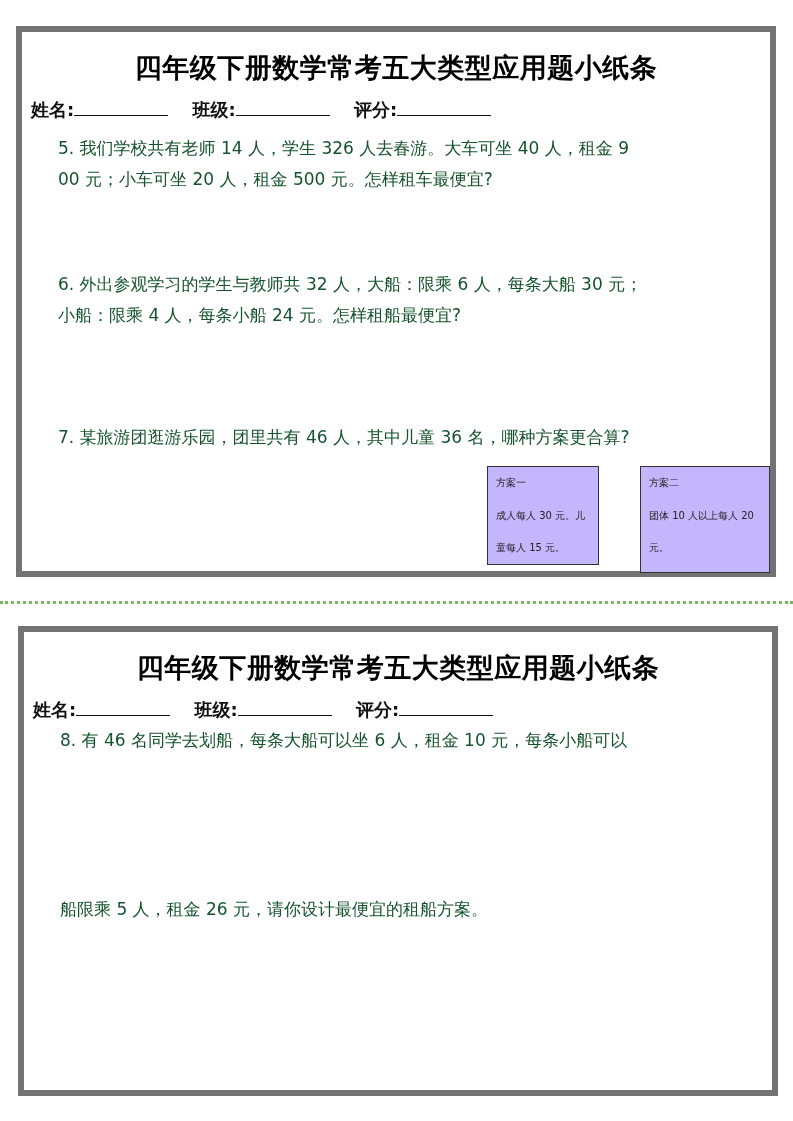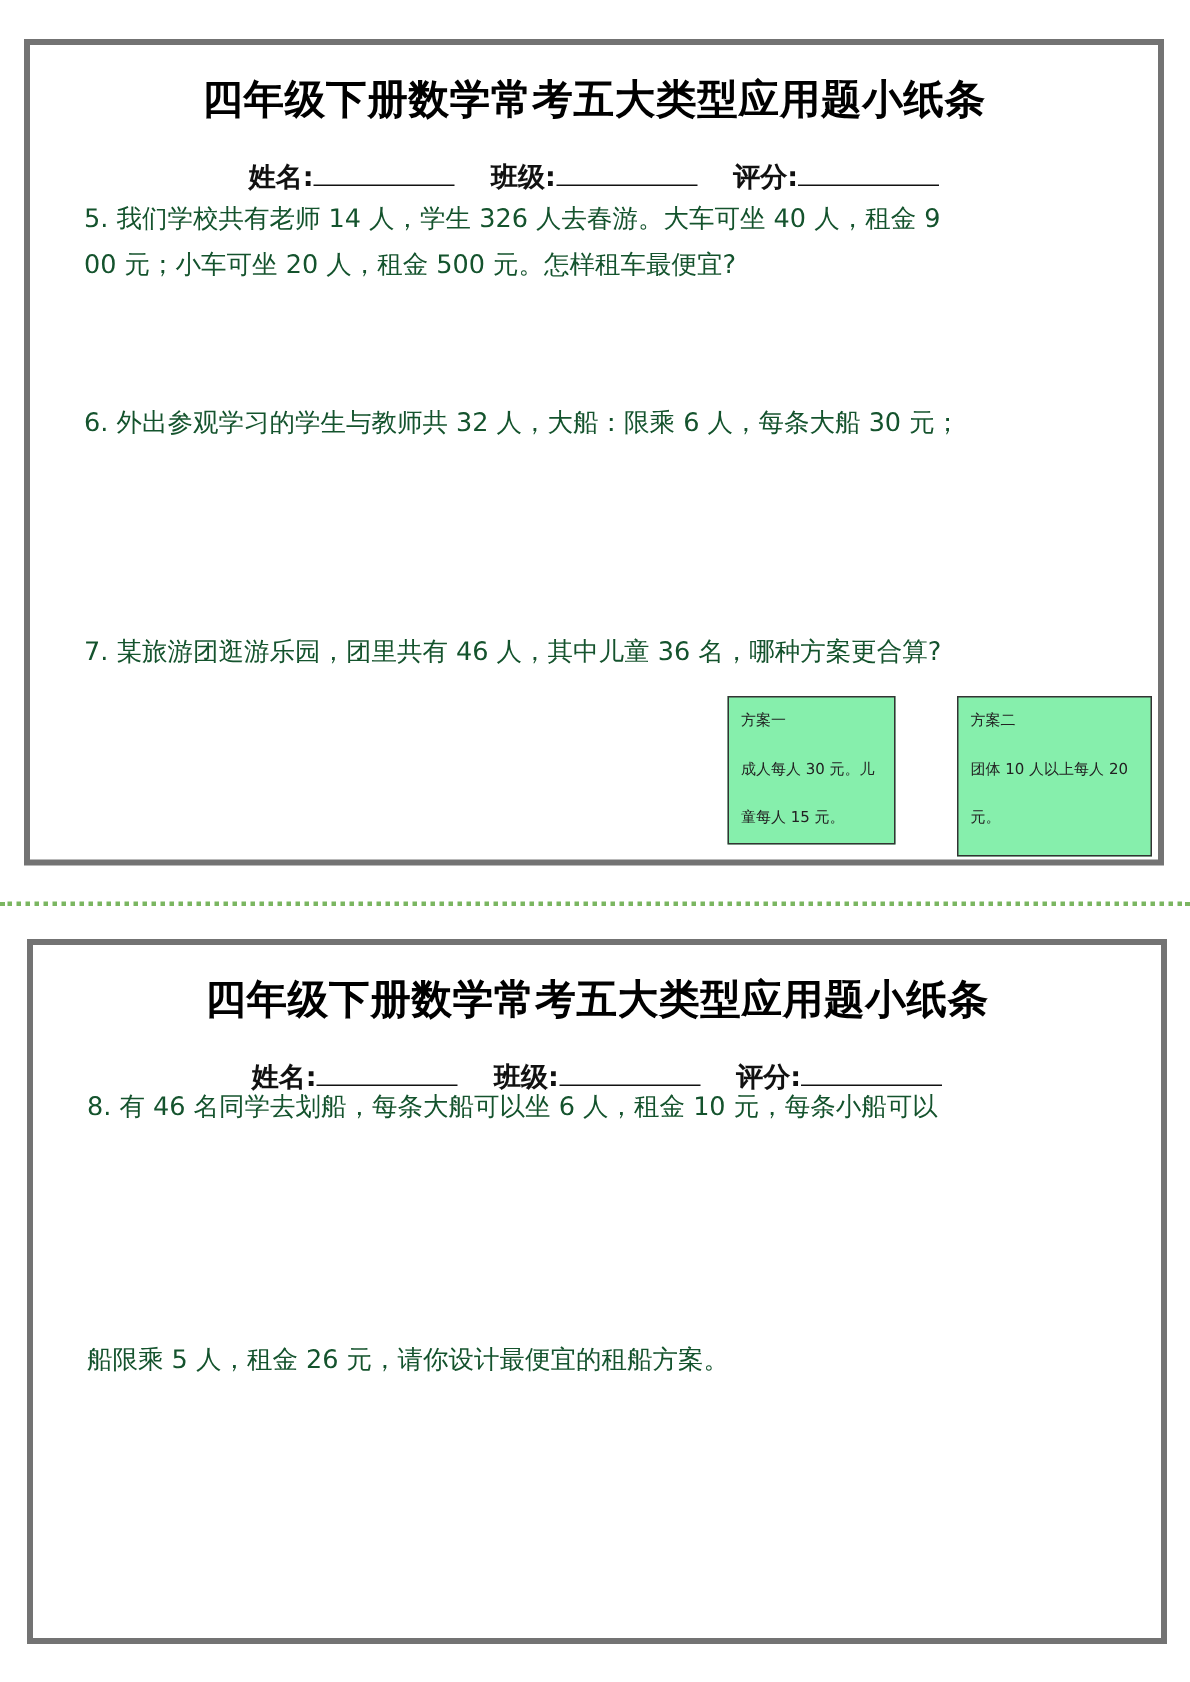--- a/index.html
+++ b/index.html
@@ -1,28 +1,28 @@
 <!DOCTYPE html>
 <html><head>
   <meta charset="utf-8">
   <style>
     html, body { margin: 0; padding: 0; background: #ffffff; }
     body { width: 793px; height: 1121px; position: relative; overflow: hidden;
            font-family: "DejaVu Sans", "Liberation Sans", sans-serif; color: #111; }
-    .card { position: absolute; border: 4px solid #737373; background: #fff; box-sizing: border-box; }
+    .card { position: absolute; border: 6px solid #737373; background: #fff; box-sizing: border-box; }
     .card1 { left: 16px; top: 26px; width: 760px; height: 551px; }
     .card2 { left: 18px; top: 626px; width: 760px; height: 470px; }
     .title { position: absolute; left: 0; right: 0; top: 18px; text-align: center;
              font-size: 27px; font-weight: bold; letter-spacing: 0.5px; color: #000; }
-    .info-row { position: absolute; left: 0; right: 0; top: 76px; text-align: center;
+    .info-row { position: absolute; left: 0; right: 0; top: 66px; text-align: left;
                 font-size: 18px; font-weight: bold; color: #111; }
     .info-item { display: inline-block; margin: 0 9px; }
     .blank { display: inline-block; width: 94px; border-bottom: 1.5px solid #111; height: 16px; vertical-align: baseline; }
     .q { position: absolute; left: 36px; right: 18px; font-size: 17px; line-height: 31px; color: #14532d; }
-    .plan { position: absolute; border: 1.5px solid #333; background: #86efac; font-size: 10px;
+    .plan { position: absolute; border: 1.5px solid #333; background: #c4b5fd; font-size: 10px;
             color: #222; box-sizing: border-box; padding: 10px 6px 0 8px; line-height: 11px; }
     .plan div { margin-bottom: 22px; white-space: nowrap; }
     .plan div.l2 { margin-bottom: 21px; }
     .separator { position: absolute; left: 0; width: 793px; top: 601px; height: 0;
                  border-top: 3px dotted #7bb661; }
   </style>
 </head>
 <body>
 
 <div class="card card1">
@@ -39,20 +39,21 @@
     </span>
   </div>
 
   <div class="q" style="top:101px;">
     <div>5. 我们学校共有老师 14 人，学生 326 人去春游。大车可坐 40 人，租金 9</div>
     <div>00 元；小车可坐 20 人，租金 500 元。怎样租车最便宜?</div>
   </div>
 
   <div class="q" style="top:237px;">
     <div>6. 外出参观学习的学生与教师共 32 人，大船：限乘 6 人，每条大船 30 元；</div>
+    <div>小船：限乘 4 人，每条小船 24 元。怎样租船最便宜?</div>
   </div>
 
   <div class="q" style="top:390px;">
     <div>7. 某旅游团逛游乐园，团里共有 46 人，其中儿童 36 名，哪种方案更合算?</div>
   </div>
 
   <div class="plan" style="left:465px; top:434px; width:112px; height:99px;">
     <div>方案一</div>
     <div class="l2">成人每人 30 元。儿</div>
     <div>童每人 15 元。</div>

